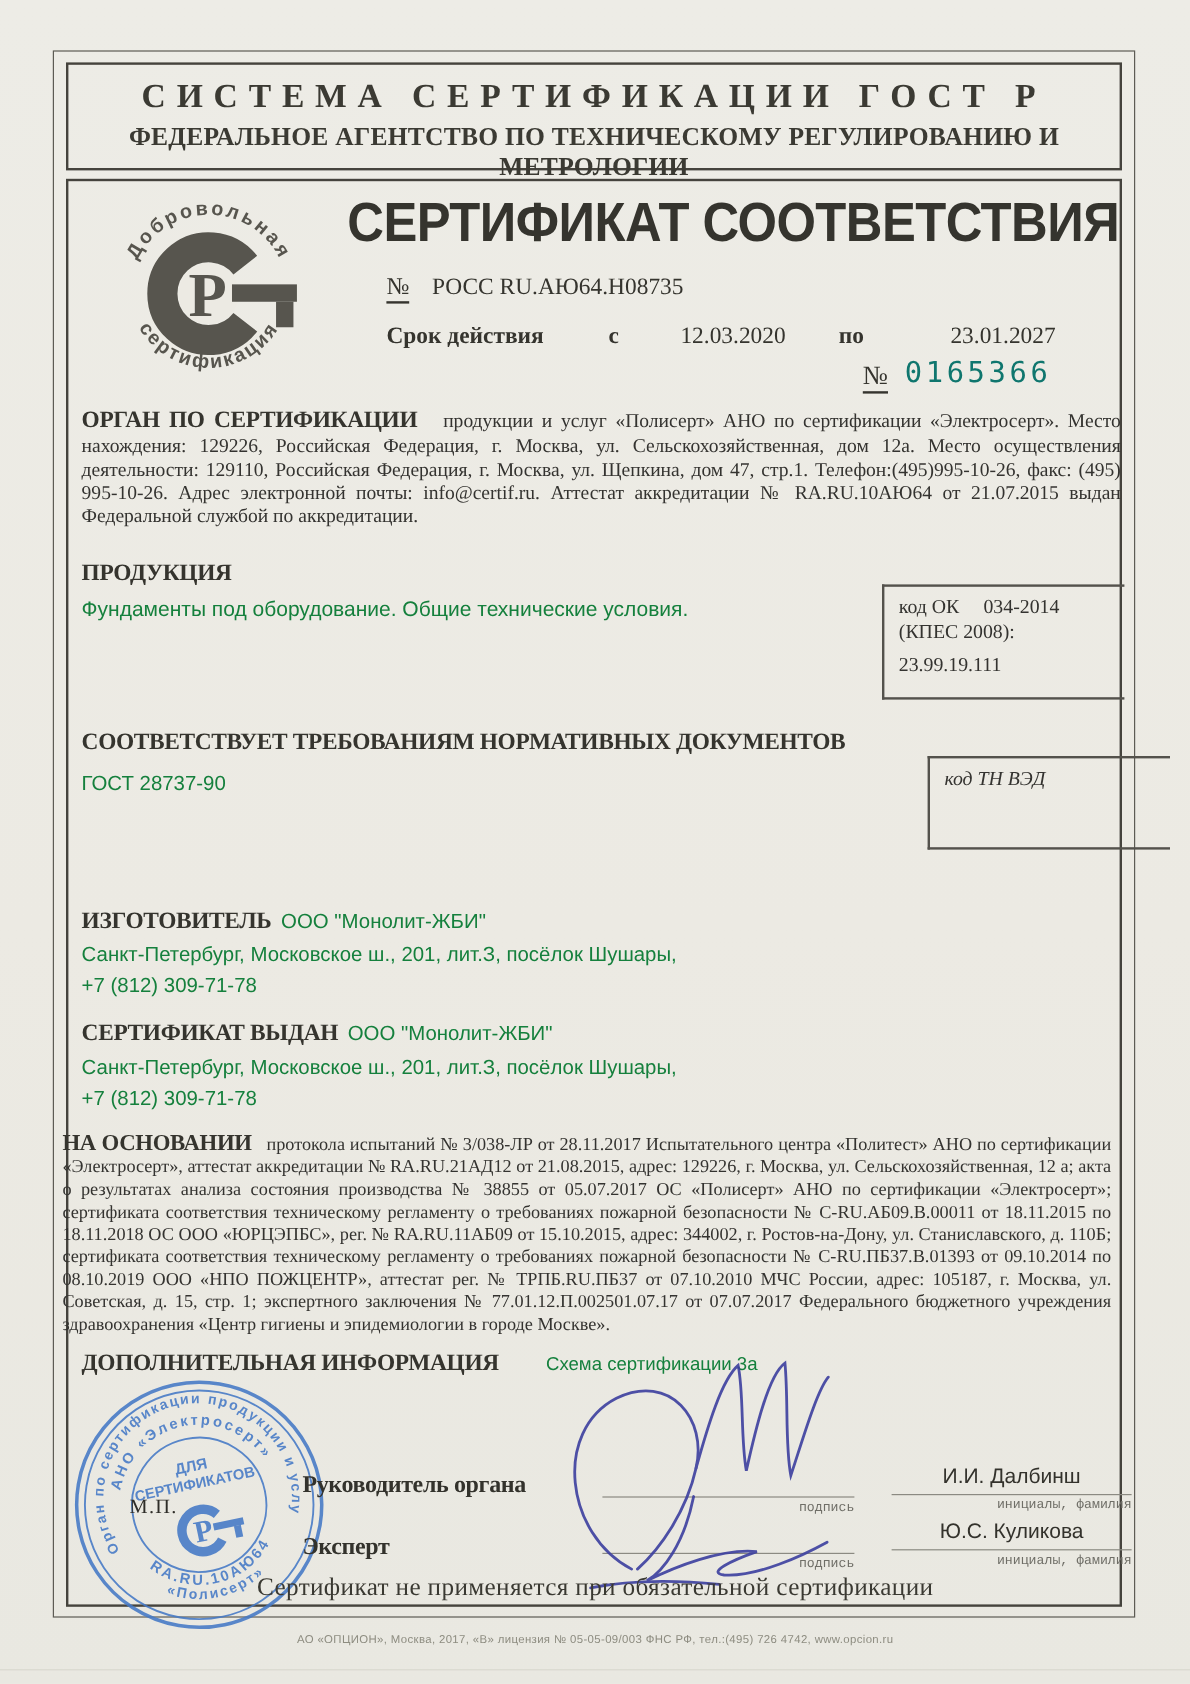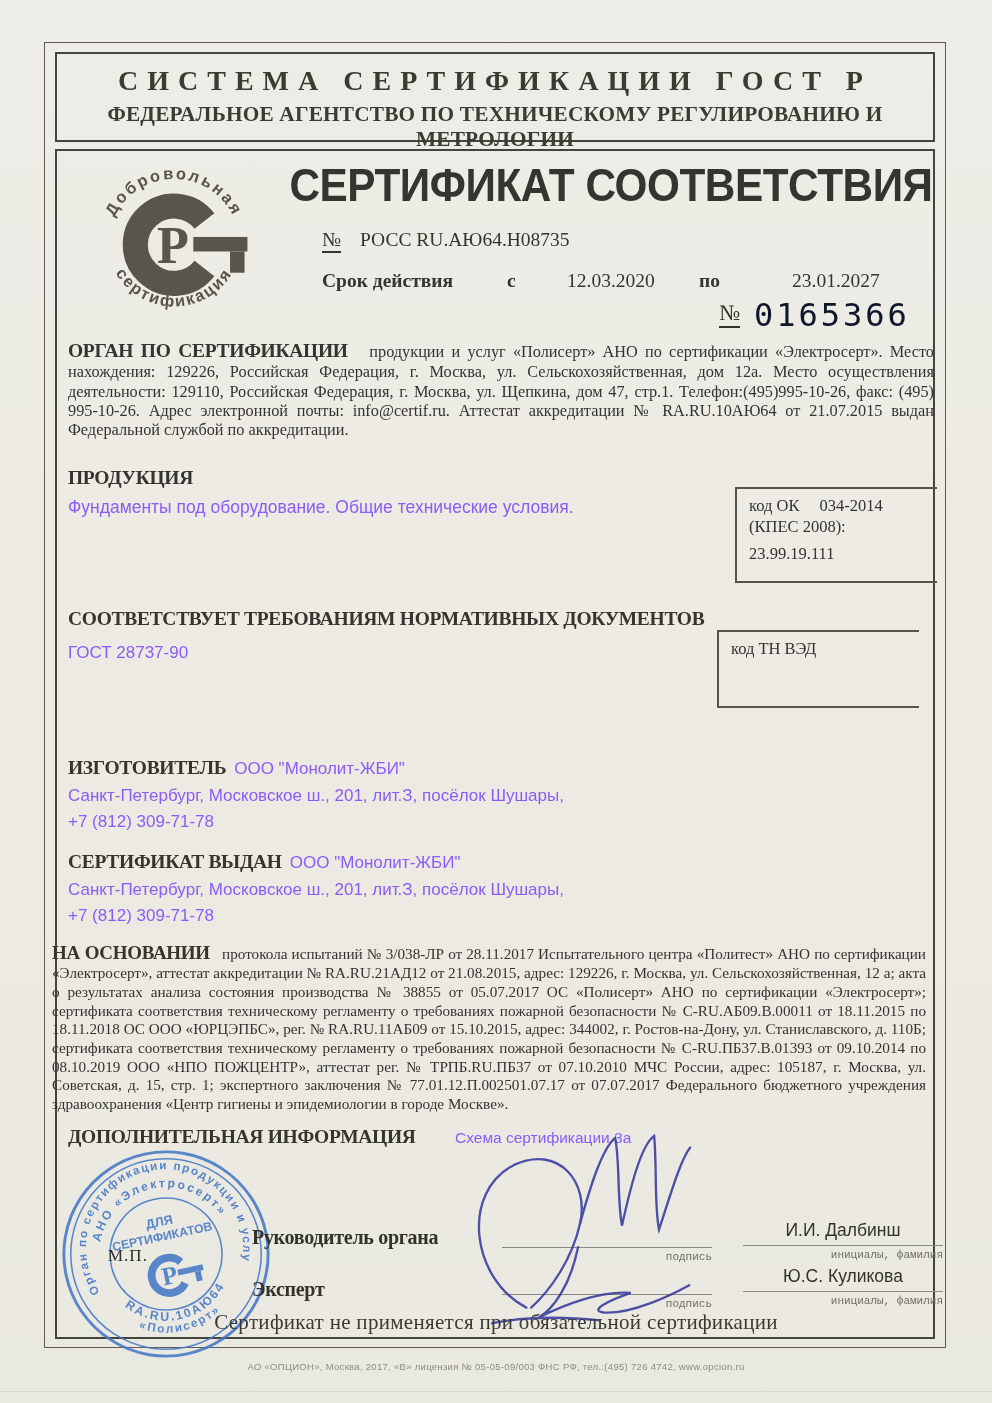--- a/index.html
+++ b/index.html
@@ -17,25 +17,25 @@
   .header-box  { left:55px; top:52px; width:880px; height:90px; border:2px solid #45433d; text-align:center; }
   .main-box    { left:55px; top:149px; width:880px; height:1190px; border:2px solid #45433d; }
   .sys-title   { margin-top:11px; font-size:28px; font-weight:bold; letter-spacing:9px; color:#3b3a33; }
   .agency      { margin-top:5px; font-size:21.5px; font-weight:bold; letter-spacing:0.2px; color:#3b3a33; transform:scaleX(0.99); }
   .cert-title  { left:263px; top:158px; width:660px; height:56px; text-align:center;
                  font-family:"Liberation Sans", sans-serif; font-weight:bold; font-size:46px;
                  color:#35342e; transform:scaleX(0.92); transform-origin:50% 50%; white-space:nowrap; letter-spacing:-0.5px; }
   .num-label   { font-size:20px; color:#35342e; border-bottom:2px solid #35342e; padding-bottom:0px; }
   .serif-val   { font-size:19.5px; color:#35342e; }
   .bold-serif  { font-weight:bold; color:#35342e; }
-  .red-num     { font-family:"DejaVu Sans Mono", monospace; font-size:32px; color:#0f172a; letter-spacing:3px; }
+  .red-num     { font-family:"DejaVu Sans Mono", monospace; font-size:24px; color:#0f766e; letter-spacing:3px; }
   .h-sect      { font-weight:bold; font-size:19.5px; letter-spacing:-0.3px; color:#35342e; }
   .para        { font-size:16.3px; line-height:1.19; text-align:justify; color:#343330; }
   .para-sm     { font-size:15.2px; line-height:1.23; text-align:justify; color:#343330; }
-  .sans        { font-family:"Liberation Sans", sans-serif; font-size:17px; color:#8b5cf6; }
+  .sans        { font-family:"Liberation Sans", sans-serif; font-size:17px; color:#15803d; }
   .codebox     { border:2px solid #54524c; border-right:none; background:transparent; padding:7px 0 0 12px;
                  font-size:16.5px; color:#343330; }
   .sig-label   { font-weight:bold; font-size:20px; color:#33322c; letter-spacing:-0.3px; }
   .sig-line    { border-bottom:1.5px solid #8b8a82; }
   .sig-caption { font-family:Liberation Mono, monospace; font-size:11px; color:#6f6e67; text-align:right; }
   .sig-name    { font-family:"Liberation Sans", sans-serif; font-size:17.5px; color:#33322c; text-align:center; }
   .bottom-note { width:992px; text-align:center; font-size:21px; color:#3a3932; letter-spacing:0.3px; }
   .print-info  { width:992px; text-align:center; font-family:"Liberation Sans", sans-serif; font-size:9.5px; color:#8d8c80; letter-spacing:0.3px; }
   .mp          { font-size:17px; color:#2e2d28; letter-spacing:1px; }
   .scan-edge   { left:0; top:1391px; width:992px; border-top:1px solid #d9d8cf; }
@@ -97,21 +97,21 @@
   <div>
     <span>код ОК</span>
     <span style="margin-left:16px;">034-2014</span>
   </div>
   <div style="margin-top:1px;">(КПЕС 2008):</div>
   <div style="margin-top:7px;">23.99.19.111</div>
 </div>
 
 <div class="abs h-sect" style="left:68px; top:608px;">СООТВЕТСТВУЕТ ТРЕБОВАНИЯМ НОРМАТИВНЫХ ДОКУМЕНТОВ</div>
 <div class="abs sans" style="left:68px; top:643px;">ГОСТ 28737-90</div>
-<div class="abs codebox" style="left:717px; top:630px; width:202px; height:78px;">
+<div class="abs codebox" style="left:773px; top:630px; width:202px; height:78px;font-style:italic;">
   <div>код ТН ВЭД</div>
 </div>
 
 <div class="abs" style="left:68px; top:757px; width:700px;">
   <span class="h-sect">ИЗГОТОВИТЕЛЬ</span>&nbsp;
   <span class="sans">ООО "Монолит-ЖБИ"</span>
 </div>
 <div class="abs sans" style="left:68px; top:786px;">Санкт-Петербург, Московское ш., 201, лит.З, посёлок Шушары,</div>
 <div class="abs sans" style="left:68px; top:812px;">+7 (812) 309-71-78</div>
 

